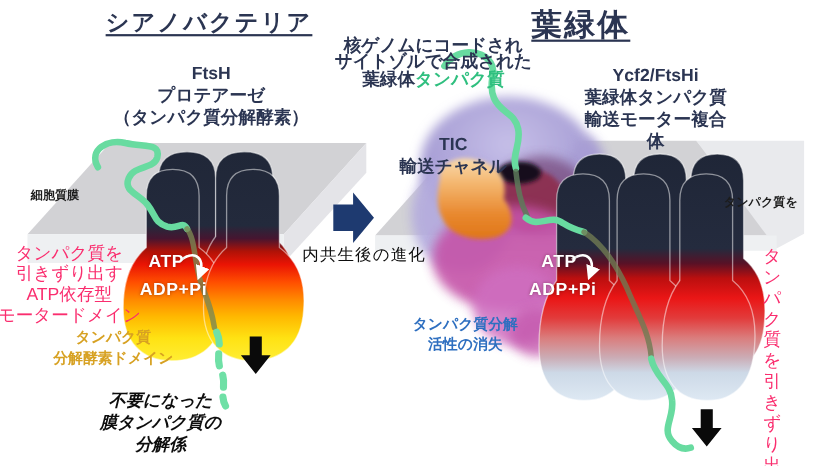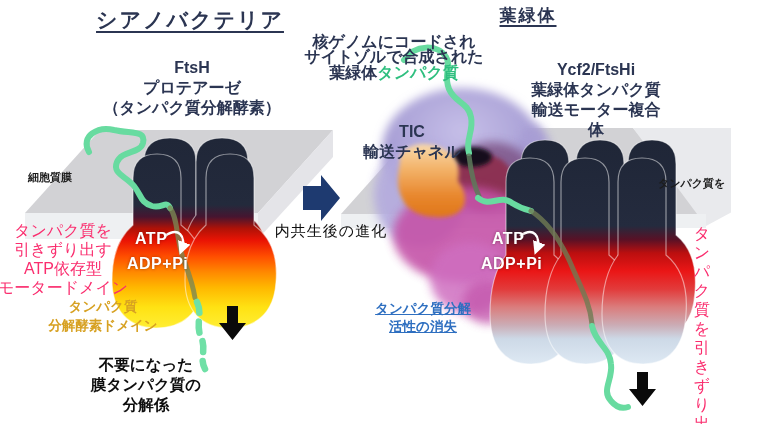--- a/index.html
+++ b/index.html
@@ -14,21 +14,21 @@
   .title{
     font-size:21px;font-weight:bold;color:var(--navy);letter-spacing:2px;
     text-decoration:underline;text-underline-offset:4px;text-decoration-thickness:1.5px;
     white-space:nowrap;
   }
   .sub{font-size:16px;font-weight:bold;color:var(--navy);line-height:20px;}
   .small-label{font-size:11px;font-weight:bold;color:#1c1c1c;white-space:nowrap;}
   .pink{font-size:16px;font-weight:normal;color:var(--pink);line-height:19px;}
   .gold{font-size:13.5px;font-weight:bold;color:var(--gold);line-height:19px;}
   .blue{font-size:13.5px;font-weight:bold;color:var(--blue);line-height:18px;}
-  .caption{font-size:15.5px;font-weight:bold;color:#0d0d0d;line-height:20px;}
+  .caption{font-size:15.5px;font-weight:bold;color:#0d0d0d;line-height:20px;font-style:italic;}
   .atp{
     font-size:16px;font-weight:bold;color:#ffffff;white-space:nowrap;
     text-shadow:0 0 3px rgba(60,10,10,.45);letter-spacing:.5px;
   }
   .imported{font-size:16px;font-weight:bold;color:var(--navy);line-height:15.5px;}
   .imported .hl{color:var(--green-text);}
   .evo{font-size:15px;font-weight:normal;color:#0d0d0d;white-space:nowrap;letter-spacing:1px;}
 </style>
 </head>
 <body>
@@ -168,35 +168,35 @@
 分解係</div>
 
   <div class="txt ctr evo" style="left:331px;top:222px;">内共生後の進化</div>
 
   <div class="txt ctr imported" style="left:394px;top:18px;">
     <span>核ゲノムにコードされ
 サイトゾルで合成された
 葉緑体</span><span class="hl">タンパク質</span>
   </div>
 
-  <div class="txt ctr title" style="left:528px;top:4px;font-size:17px;">葉緑体</div>
+  <div class="txt ctr title" style="left:528px;top:4px;font-size:28px;">葉緑体</div>
 
   <div class="txt ctr sub" style="left:412px;top:90px;margin-top:32px;">TIC
 輸送チャネル</div>
 
   <div class="txt ctr sub" style="left:596px;top:60px;">Ycf2/FtsHi
 葉緑体タンパク質
 輸送モーター複合体</div>
 
   <div class="txt small-label" style="left:658px;top:176px;">タンパク質を</div>
 
   <div class="txt atp" style="left:492px;top:230px;">ATP</div>
   <div class="txt atp" style="left:481px;top:255px;">ADP+Pi</div>
 
-  <div class="txt ctr blue" style="left:423px;top:300px;text-decoration:underline;">タンパク質分解
+  <div class="txt ctr blue" style="left:423px;top:286px;">タンパク質分解
 活性の消失</div>
 
   <div class="txt ctr pink" style="left:702px;top:224px;">タンパク質を
 引きずり出す
 ATP依存型
 モータードメイン</div>
 
 
 </div>
 

